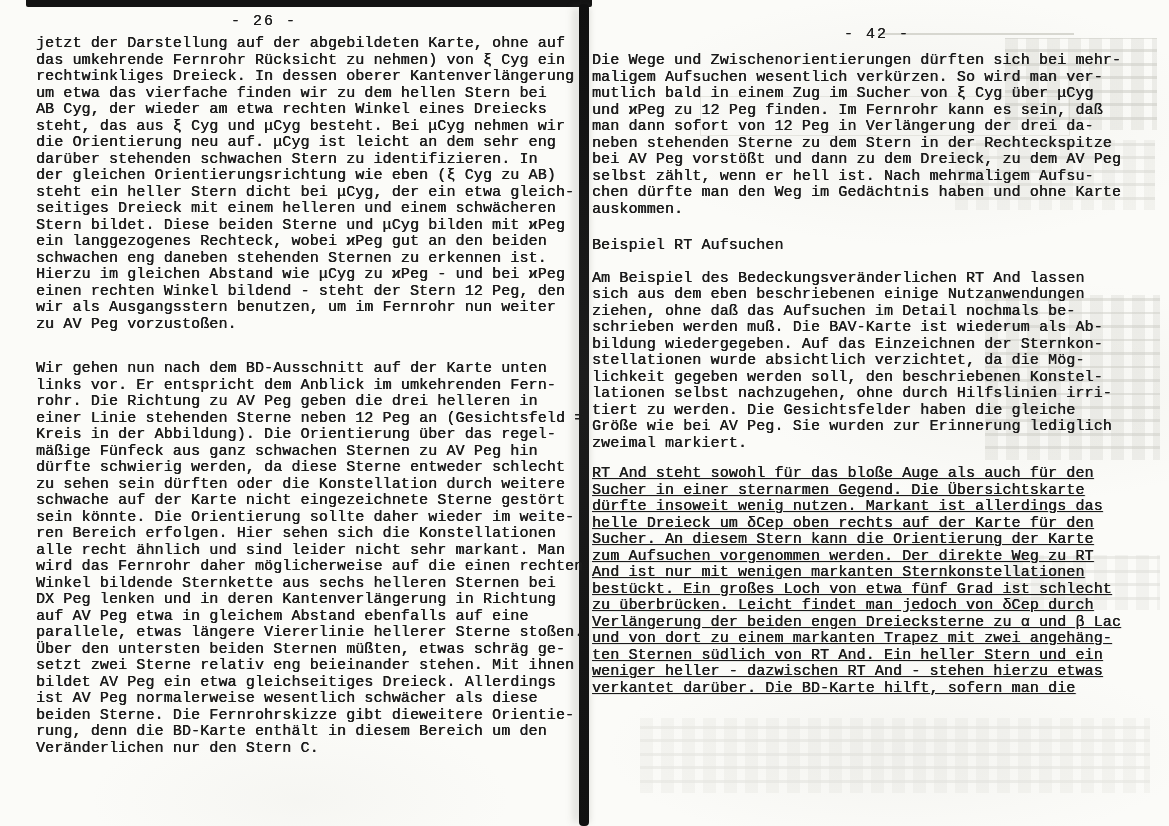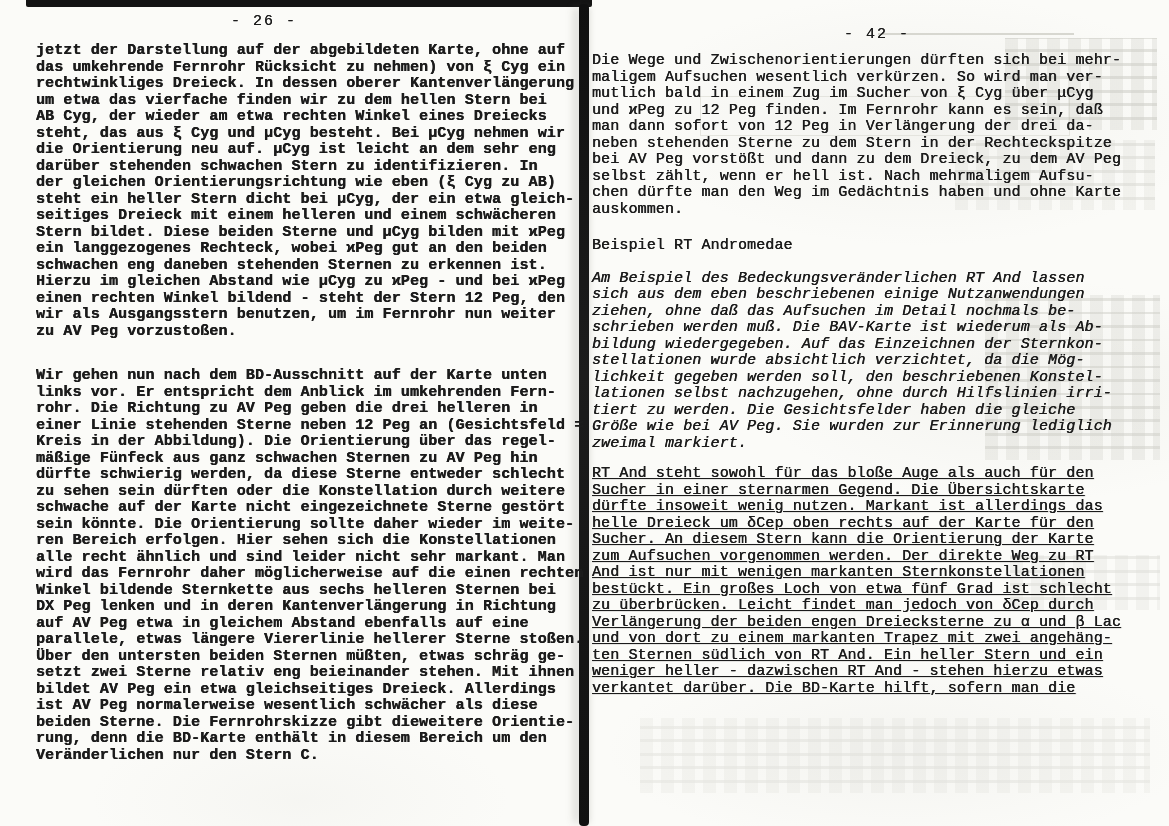--- a/index.html
+++ b/index.html
@@ -29,35 +29,35 @@
   .page-left  { left: 0;  width: 580px; }
   .page-right { left: 592px; width: 577px; }
   .page-num {
     position: absolute;
     font-size: 15px; letter-spacing: 2px; color: #1c1c1c;
     text-shadow: 0 0 0.6px #2a2a2a;
   }
   .pn-41 { left: 231px; top: 13px; }
   .pn-42 { left: 252px; top: 26px; text-align: right; }
   .text-col { position: absolute; }
-  .col-left  { left: 36px;  top: 43px; width: 544px; font-weight: bold; }
+  .col-left  { left: 36px;  top: 36px; width: 544px; }
   .col-right { left: 0;   top: 53px; width: 545px; }
   pre.para {
     margin: 0;
     font-family: "Liberation Mono", "DejaVu Sans Mono", monospace;
     font-size: 15px; line-height: 16.5px;
     letter-spacing: 0.12px;
     color: #1b1b1b;
     white-space: pre;
     text-shadow: 0 0 0.6px #262626, 0.4px 0.2px 0 rgba(35,35,35,0.55);
   }
   .col-left  pre.para + pre.para { margin-top: 28px; }
   .gap-18 { margin-top: 18px !important; }
   .gap-20 { margin-top: 20px !important; }
-  .gap-16 { margin-top: 16px !important; font-style: italic; }
+  .gap-16 { margin-top: 16px !important; }
   .gap-14 { margin-top: 14px !important; text-decoration: underline; }
   
   .ghost {
     position: absolute; pointer-events: none;
     opacity: 0.55; filter: blur(0.7px);
     background-image:
       repeating-linear-gradient(0deg, transparent 0 10.5px, rgba(168,168,158,0.55) 10.5px 13.5px),
       repeating-linear-gradient(90deg, rgba(180,180,170,0.35) 0 13px, transparent 13px 21px);
   }
   .ghost-a { left: 1005px; top: 38px;  width: 152px; height: 92px; }
@@ -141,21 +141,21 @@
     <pre class="para">Die Wege und Zwischenorientierungen dürften sich bei mehr-
 maligem Aufsuchen wesentlich verkürzen. So wird man ver-
 mutlich bald in einem Zug im Sucher von ξ Cyg über μCyg
 und ϰPeg zu 12 Peg finden. Im Fernrohr kann es sein, daß
 man dann sofort von 12 Peg in Verlängerung der drei da-
 neben stehenden Sterne zu dem Stern in der Rechteckspitze
 bei AV Peg vorstößt und dann zu dem Dreieck, zu dem AV Peg
 selbst zählt, wenn er hell ist. Nach mehrmaligem Aufsu-
 chen dürfte man den Weg im Gedächtnis haben und ohne Karte
 auskommen.</pre>
-    <pre class="para gap-20">Beispiel RT Andromedae</pre>
+    <pre class="para gap-20">Beispiel RT Aufsuchen</pre>
     <pre class="para gap-16">Am Beispiel des Bedeckungsveränderlichen RT And lassen
 sich aus dem eben beschriebenen einige Nutzanwendungen
 ziehen, ohne daß das Aufsuchen im Detail nochmals be-
 schrieben werden muß. Die BAV-Karte ist wiederum als Ab-
 bildung wiedergegeben. Auf das Einzeichnen der Sternkon-
 stellationen wurde absichtlich verzichtet, da die Mög-
 lichkeit gegeben werden soll, den beschriebenen Konstel-
 lationen selbst nachzugehen, ohne durch Hilfslinien irri-
 tiert zu werden. Die Gesichtsfelder haben die gleiche
 Größe wie bei AV Peg. Sie wurden zur Erinnerung lediglich

